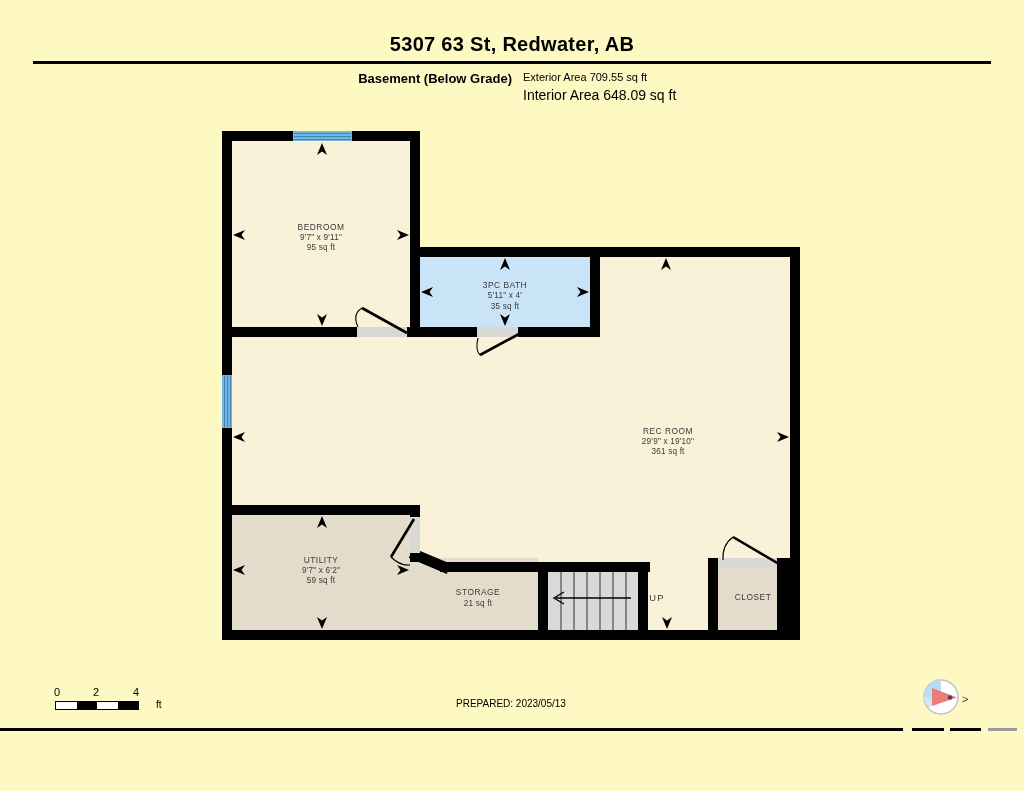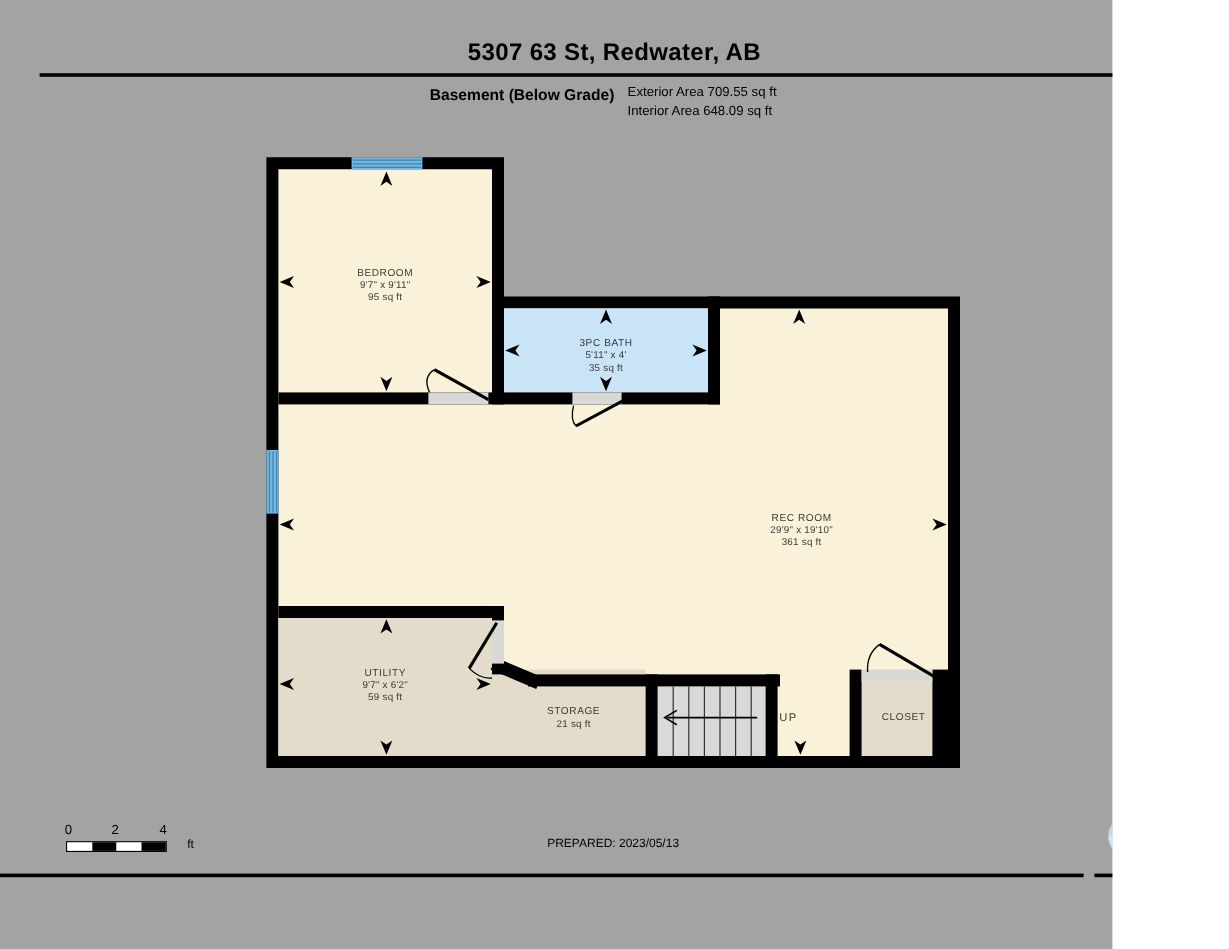--- a/index.html
+++ b/index.html
@@ -1,23 +1,23 @@
 <!DOCTYPE html>
 <html><head>
 <meta charset="utf-8">
 <style>
   html,body{margin:0;padding:0;background:#fff;}
-  .page{position:relative;width:927px;height:791px;background:#a3a3a3;overflow:hidden;
+  .page{position:relative;width:1024px;height:791px;background:#fef9c3;overflow:hidden;
         font-family:"Liberation Sans", sans-serif;color:#000;}
   .abs{position:absolute;}
   .title{left:0;top:33px;width:1024px;text-align:center;font-size:20px;font-weight:bold;letter-spacing:.3px;}
   .hrule{left:33px;top:61px;width:958px;height:3px;background:#000;}
   .floorlabel{left:300px;top:71px;width:212px;text-align:right;font-size:13px;font-weight:bold;}
   .arealine1{left:523px;top:71px;font-size:11px;text-align:center;}
-  .arealine2{left:523px;top:87px;font-size:11px;}
+  .arealine2{left:523px;top:87px;font-size:14px;}
   svg text{font-family:"Liberation Sans", sans-serif;fill:#3a3a3a;}
   .roomname{font-size:8.4px;letter-spacing:.5px;}
   .roomdim{font-size:8.2px;letter-spacing:.2px;}
   .uplabel{font-size:9.3px;letter-spacing:1.2px;}
   .scale-num{top:686px;width:20px;text-align:center;font-size:11px;}
   .scale-bar{left:55px;top:701px;width:82px;height:7px;border:1px solid #000;display:flex;}
   .scale-bar span{flex:1 0 auto;height:100%;}
   .sb-w{background:#fff;} .sb-b{background:#000;}
   .scale-unit{left:156px;top:699px;font-size:10px;}
   .prepared{left:456px;top:698px;width:240px;font-size:10px;}

